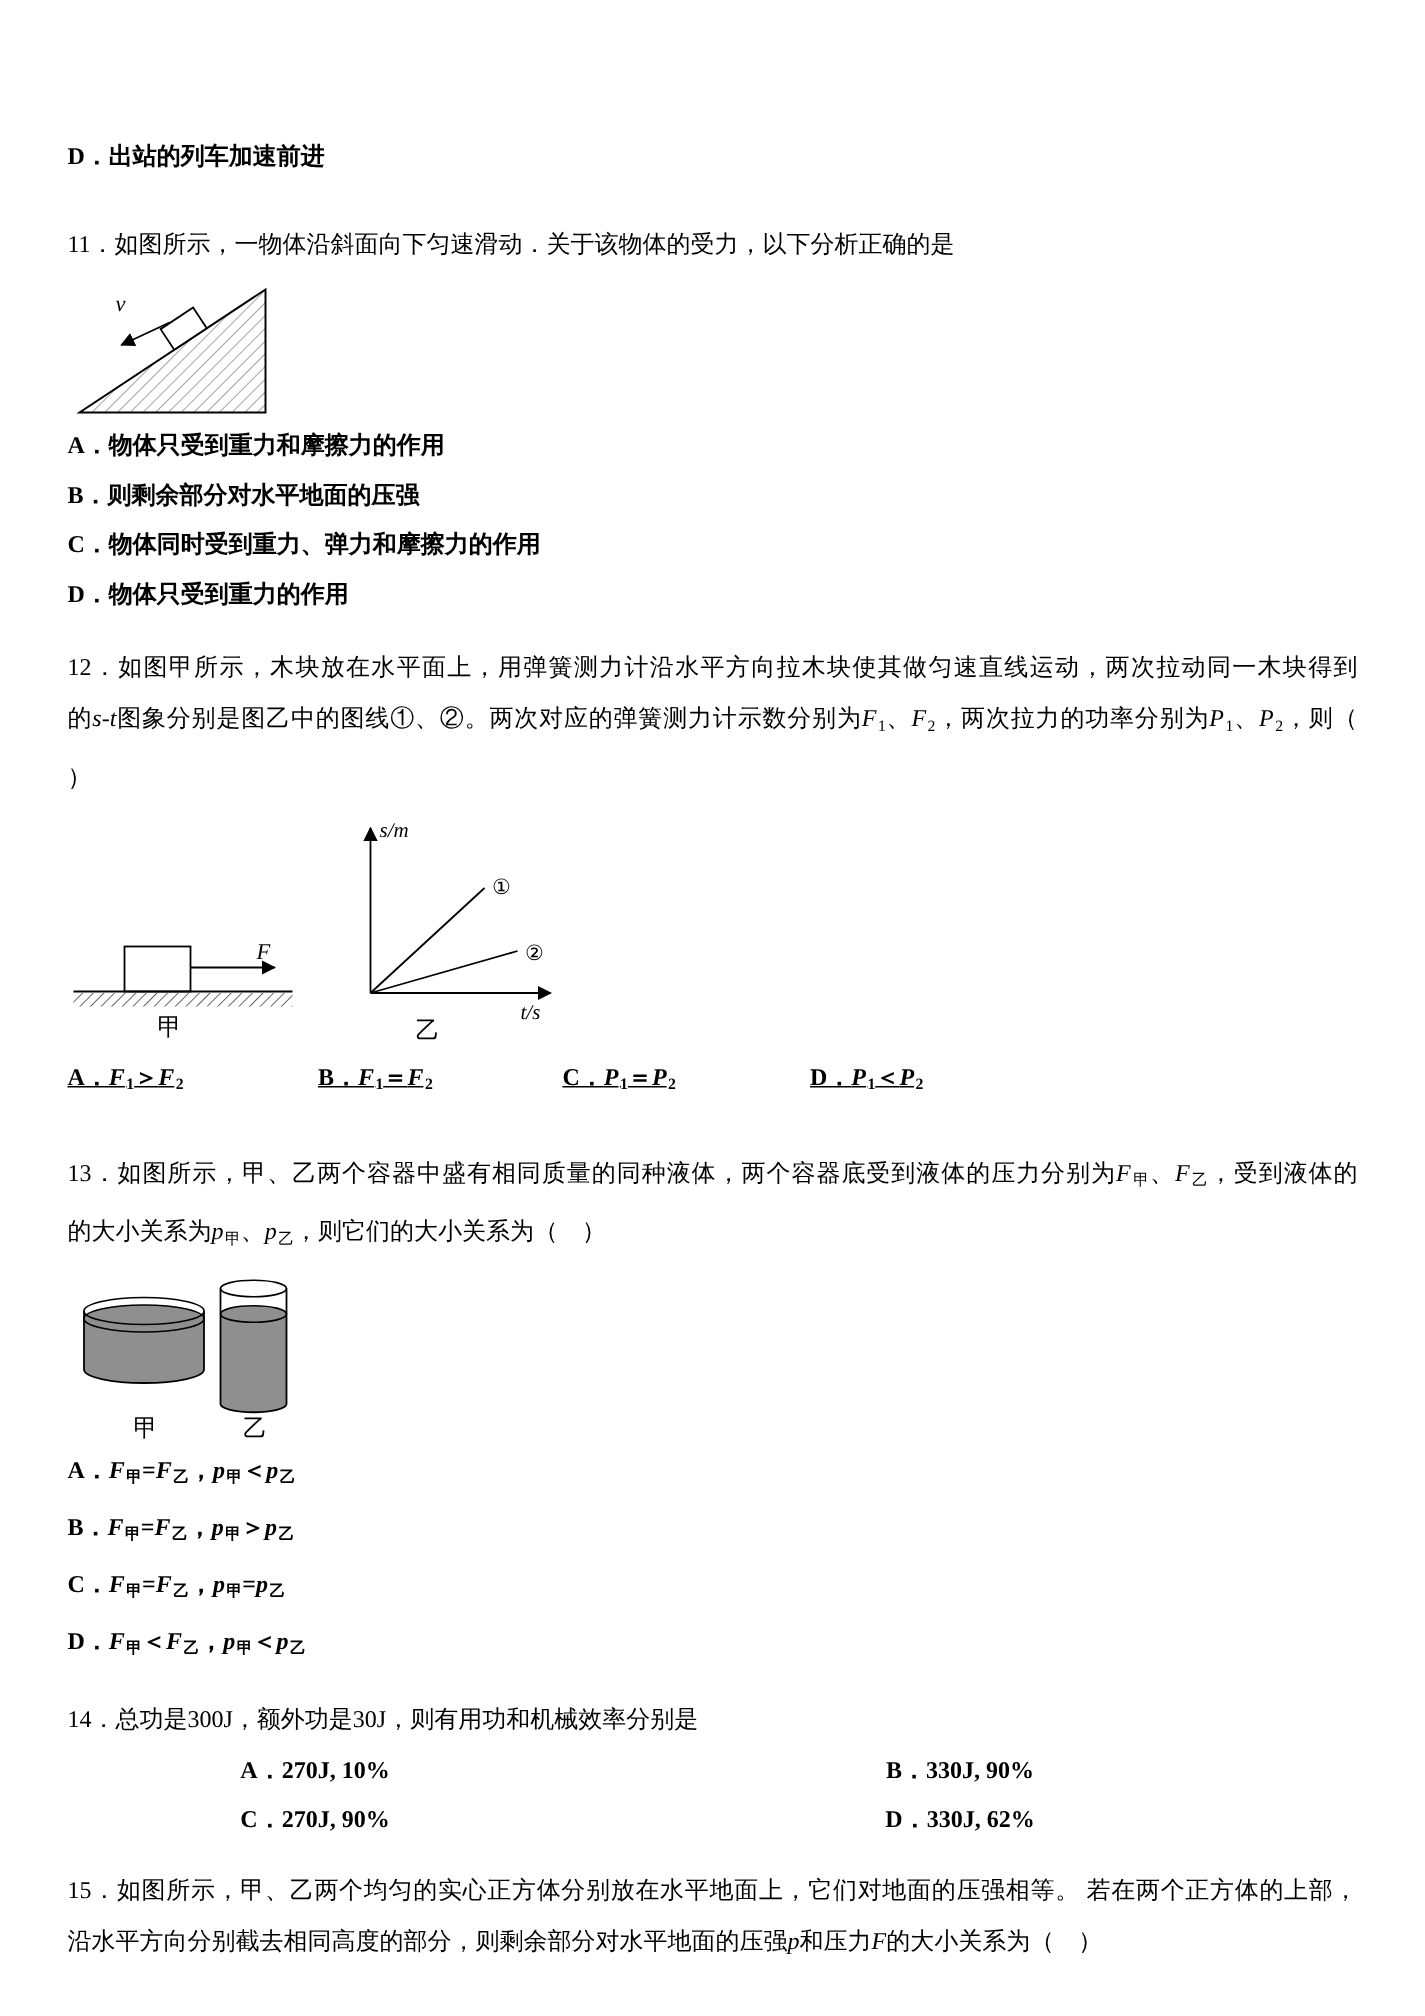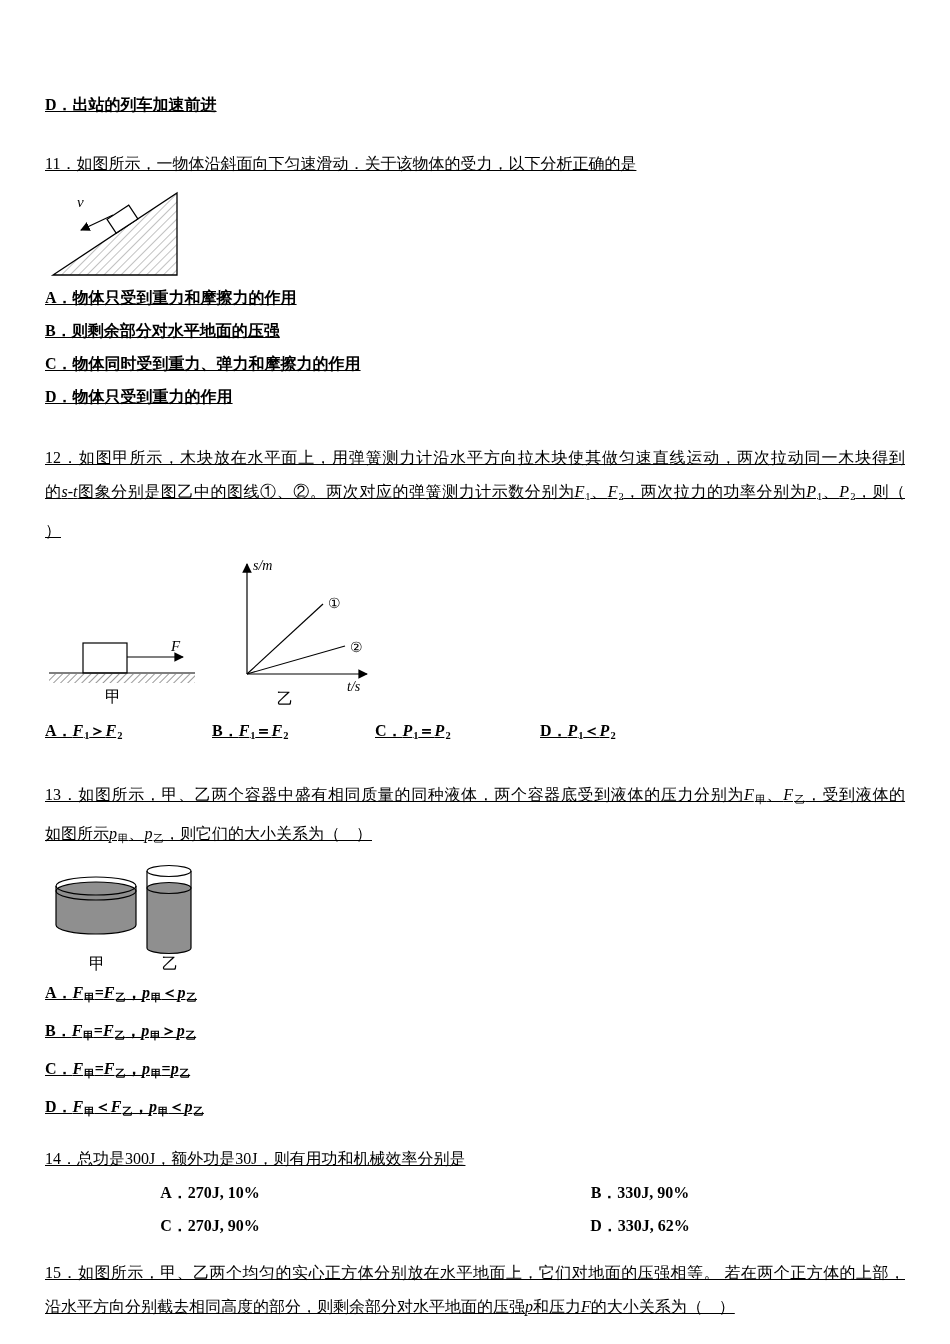--- a/index.html
+++ b/index.html
@@ -5,21 +5,21 @@
   * { margin:0; padding:0; box-sizing:border-box; }
   html,body { background:#ffffff; }
   body {
     width:950px; height:1344px;
     color:#000;
     font-family:"Liberation Serif","DejaVu Serif",serif;
     font-size:16px;
     position:relative; overflow:hidden;
   }
   .page { padding:88px 45px 0 45px; }
-  .t-line { line-height:34px; text-align:justify;text-decoration:underline; }
+  .t-line { line-height:34px; text-align:justify; }
   .t-line.full { text-align-last:justify; }
   .opt { font-weight:bold; line-height:33px; }
   .seg-i { font-style:italic; }
   .seg-sub { font-size:10.5px; vertical-align:-3px; padding-left:1px; }
   .fig-incline { margin:4px 0 2px 4px; }
   .fig-row { display:flex; align-items:flex-end; margin:6px 0 0 2px; }
   .fig-row .svg-yi { margin-left:30px; }
   .fig-q13 { margin:6px 0 2px 6px; }
   .optrow4 { display:grid; grid-template-columns:167px 163px 165px auto; margin-top:8px;text-decoration:underline; }
   .optrow2 { display:grid; grid-template-columns:330px auto;text-align:center; }
@@ -67,21 +67,21 @@
         <text x="28" y="22" class="svg-f">v</text>
       </svg>
     </figure>
 
     <div class="opt t-line"><span>A．物体只受到重力和摩擦力的作用</span></div>
     <div class="opt t-line"><span>B．则剩余部分对水平地面的压强</span></div>
     <div class="opt t-line"><span>C．物体同时受到重力、弹力和摩擦力的作用</span></div>
     <div class="opt t-line"><span>D．物体只受到重力的作用</span></div>
   </section>
 
-  <section style="margin-top:28px">
+  <section style="margin-top:16px">
     <div class="t-line full"><span>12．如图甲所示，木块放在水平面上，用弹簧测力计沿水平方向拉木块使其做匀速直线运动，两次拉动同一木块得到</span></div>
     <div class="t-line full"><span>的</span><span class="seg-i">s</span><span>-</span><span class="seg-i">t</span><span>图象分别是图乙中的图线①、②。两次对应的弹簧测力计示数分别为</span><span class="seg-i">F</span><span class="seg-sub">1</span><span>、</span><span class="seg-i">F</span><span class="seg-sub">2</span><span>，两次拉力的功率分别为</span><span class="seg-i">P</span><span class="seg-sub">1</span><span>、</span><span class="seg-i">P</span><span class="seg-sub">2</span><span>，则（</span></div>
     <div class="t-line"><span>）</span></div>
 
     <figure class="fig-row">
       <svg class="svg-jia" width="150" height="95">
         <rect x="36" y="32" width="44" height="30" class="shape"></rect>
         <line x1="2" y1="62" x2="148" y2="62" class="sline"></line>
         <rect x="2" y="63" width="146" height="9" fill="url(#hatchB)"></rect>
         <line x1="80" y1="46" x2="136" y2="46" class="sline" marker-end="url(#ah)"></line>
@@ -105,21 +105,21 @@
     <div class="optrow4">
       <div class="opt"><span>A．</span><span class="seg-i">F</span><span class="seg-sub">1</span><span>＞</span><span class="seg-i">F</span><span class="seg-sub">2</span></div>
       <div class="opt"><span>B．</span><span class="seg-i">F</span><span class="seg-sub">1</span><span>＝</span><span class="seg-i">F</span><span class="seg-sub">2</span></div>
       <div class="opt"><span>C．</span><span class="seg-i">P</span><span class="seg-sub">1</span><span>＝</span><span class="seg-i">P</span><span class="seg-sub">2</span></div>
       <div class="opt"><span>D．</span><span class="seg-i">P</span><span class="seg-sub">1</span><span>＜</span><span class="seg-i">P</span><span class="seg-sub">2</span></div>
     </div>
   </section>
 
   <section style="margin-top:26px">
     <div class="t-line full"><span>13．如图所示，甲、乙两个容器中盛有相同质量的同种液体，两个容器底受到液体的压力分别为</span><span class="seg-i">F</span><span class="seg-sub">甲</span><span>、</span><span class="seg-i">F</span><span class="seg-sub">乙</span><span>，受到液体的</span></div>
-    <div class="t-line"><span>如图所示</span><span class="seg-i">p</span><span class="seg-sub">甲</span><span>、</span><span class="seg-i">p</span><span class="seg-sub">乙</span><span>，则它们的大小关系为（　）</span></div>
+    <div class="t-line"><span>的大小关系为</span><span class="seg-i">p</span><span class="seg-sub">甲</span><span>、</span><span class="seg-i">p</span><span class="seg-sub">乙</span><span>，则它们的大小关系为（　）</span></div>
 
     <figure class="fig-q13">
       <svg width="170" height="112">
 
         <path d="M5,29 L5,63 A40,9 0 0 0 85,63 L85,29 Z" fill="#8f8f8f"></path>
         <ellipse cx="45" cy="29" rx="40" ry="9" fill="#8f8f8f" stroke="#000" stroke-width="1.1"></ellipse>
         <path d="M5,24 L5,63 A40,9 0 0 0 85,63 L85,24" class="sline"></path>
         <ellipse cx="45" cy="24" rx="40" ry="9" fill="none" stroke="#000" stroke-width="1.1"></ellipse>
         <text x="38" y="107" class="svg-cap">甲</text>
 

